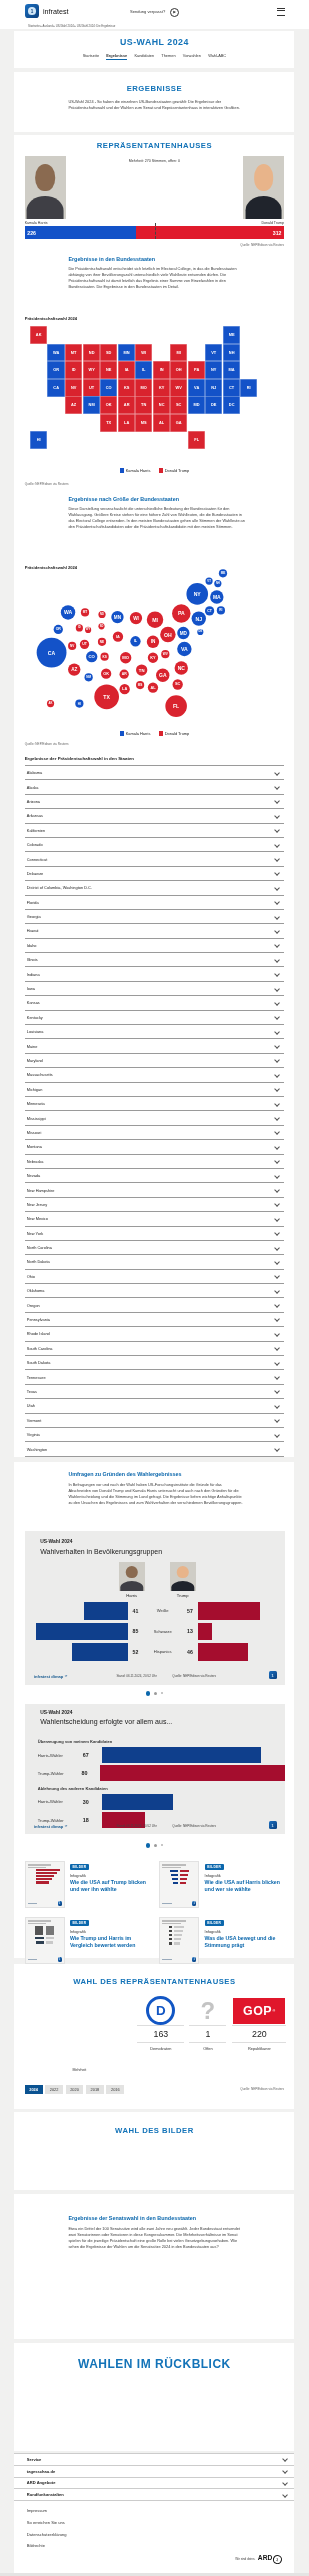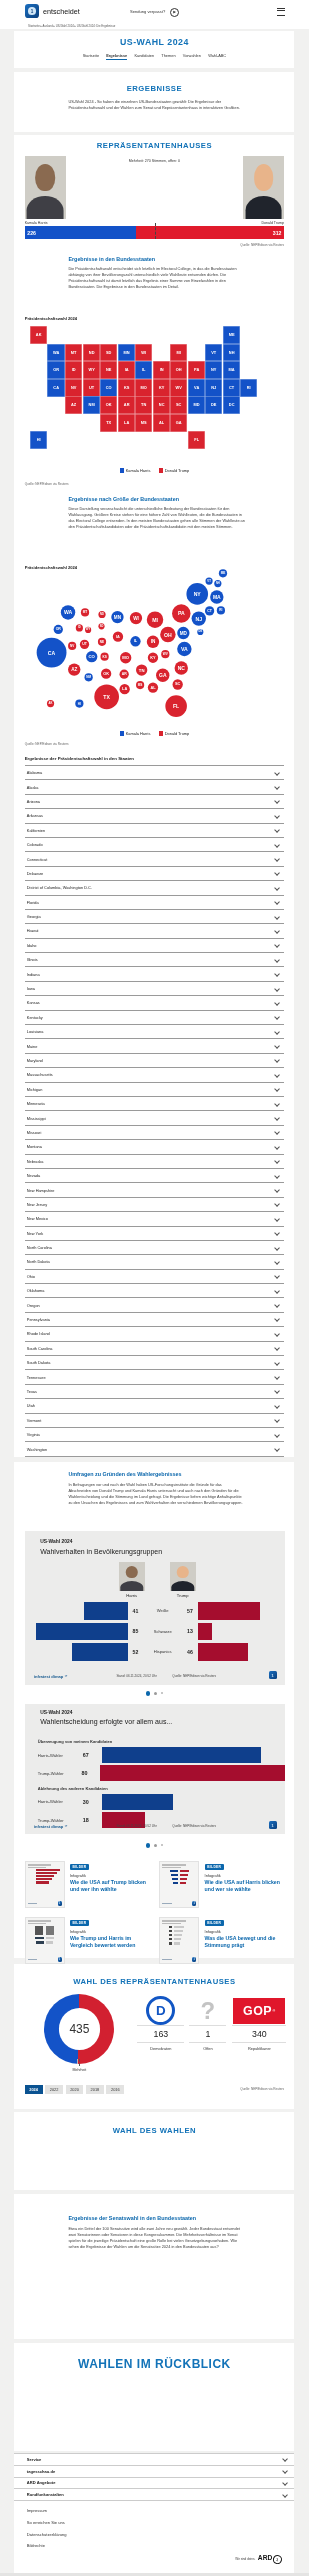--- a/index.html
+++ b/index.html
@@ -80,21 +80,21 @@
   .f-link{font-size:4.1px;color:#333;margin:0 0 6.7px 12.4px}
   .circ1{display:inline-flex;width:6.7px;height:6.7px;border:0.8px solid #111;border-radius:50%;align-items:center;justify-content:center;font-size:4.1px;font-weight:bold;transform:rotate(14deg);margin-left:1px;vertical-align:-1px}
 </style>
 </head>
 <body>
 
 <div class="full" style="top:0;height:29px">
   <div class="logo-sq">
       <div class="logo-globe">1</div>
     </div>
-  <div class="brand"><span>entscheidet</span></div>
+  <div class="brand"><span>infratest</span></div>
   <div class="sendung">Sendung verpasst?</div>
   <div class="play">▶</div>
   <div class="burger"></div>
   <div class="crumbs">Startseite ▸ Ausland ▸ US-Wahl 2024 ▸ US-Wahl 2024: Die Ergebnisse</div>
 </div>
 
 <div class="card" style="top:31px;height:37px">
   <div class="sec-title" style="top:6.2px;font-size:8.8px">US-WAHL 2024</div>
   <div class="tabs" id="tabs">
       <span class="tab">Startseite</span>
@@ -728,54 +728,50 @@
       <span class="badge">BILDER</span>
       <div class="kicker">Infografik</div>
       <div class="ttl">Was die USA bewegt und die Stimmung prägt</div>
     </div>
       </div>
     </div>
 </div>
 
 <div class="card" style="top:1964px;height:145px">
   <div class="sec-title" style="top:13.4px;font-size:7.7px">WAHL DES REPRÄSENTANTENHAUSES</div>
-  <div class="donut">
-    <div class="num">435</div>
-    <div class="tick"></div>
-  </div>
   <div style="position:absolute;left:30px;top:104px;width:70px;text-align:center;font-size:3.6px;color:#333">Mehrheit</div>
   <div id="house-cols">
       <div class="pcol" style="left: 123px; top: 31px; width: 47px;">
         <div style="height:30px;display:flex;align-items:center;justify-content:center">
           <div style="margin:0 auto;width:23px;height:23px;border:3.1px solid #1256c4;border-radius:50%;display:flex;align-items:center;justify-content:center;font-size:13.4px;font-weight:bold;color:#1256c4">D</div>
         </div>
     <div class="pnum">163</div>
     <div class="pname">Demokraten</div>
       </div>
       <div class="pcol" style="left: 175px; top: 31px; width: 37px;">
         <div style="height:30px;display:flex;align-items:center;justify-content:center">
           <div style="height:29px;font-size:24px;font-weight:bold;color:#c4c4c4;line-height:29px">?</div>
         </div>
     <div class="pnum">1</div>
     <div class="pname">Offen</div>
       </div>
       <div class="pcol" style="left: 218px; top: 31px; width: 54px;">
         <div style="height:30px;display:flex;align-items:center;justify-content:flex-end">
           <div style="margin:1px auto 0;width:52px;height:26px;background:#e0162b;color:#fff;font-weight:bold;font-size:12.4px;display:flex;align-items:center;justify-content:center;letter-spacing:0.5px">GOP<span style="font-size:3.6px;margin-left:0.5px">®</span></div>
         </div>
-    <div class="pnum">340</div>
+    <div class="pnum">220</div>
     <div class="pname">Republikaner</div>
       </div>
     </div>
   <div id="years" style="position:absolute;left:10.3px;top:120px"><span class="yearbtn active">2024</span><span class="yearbtn">2022</span><span class="yearbtn">2020</span><span class="yearbtn">2018</span><span class="yearbtn">2016</span></div>
   <div class="src" style="position:absolute;right:10.3px;top:123px">Quelle: NEP/Edison via Reuters</div>
 </div>
 
 <div class="card" style="top:2112px;height:78px">
-  <div class="sec-title" style="top:14.4px;font-size:7.7px">WAHL DES WAHLEN</div>
+  <div class="sec-title" style="top:14.4px;font-size:7.7px">WAHL DES BILDER</div>
 </div>
 
 <div class="card" style="top:2194px;height:145px">
   <div class="link-h" style="position:absolute;left:54px;top:20.6px">Ergebnisse der Senatswahl in den Bundesstaaten</div>
   <div class="para" style="position:absolute;left:54px;width:175px;top:32px">Etwa ein Drittel der 100 Senatssitze wird alle zwei Jahre neu gewählt. Jeder Bundesstaat entsendet zwei Senatorinnen oder Senatoren in diese Kongresskammer. Die Mehrheitsverhältnisse im Senat spielen für die jeweilige Präsidentschaft eine große Rolle bei vielen Gesetzgebungsvorhaben. Wie sehen die Ergebnisse der Wahlen um die Senatssitze 2024 in den Bundesstaaten aus?</div>
 </div>
 
 <div class="card" style="top:2343px;height:108px">
   <div class="sec-title" style="top:14.4px;font-size:12px">WAHLEN IM RÜCKBLICK</div>
 </div>

